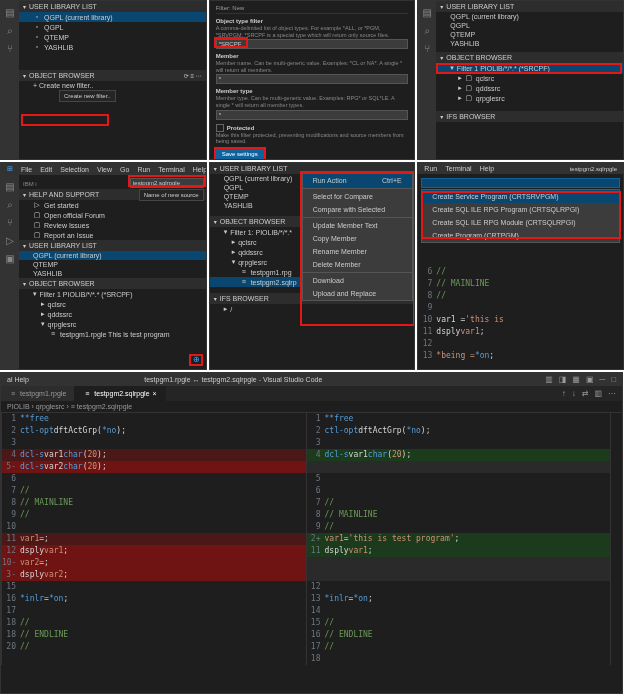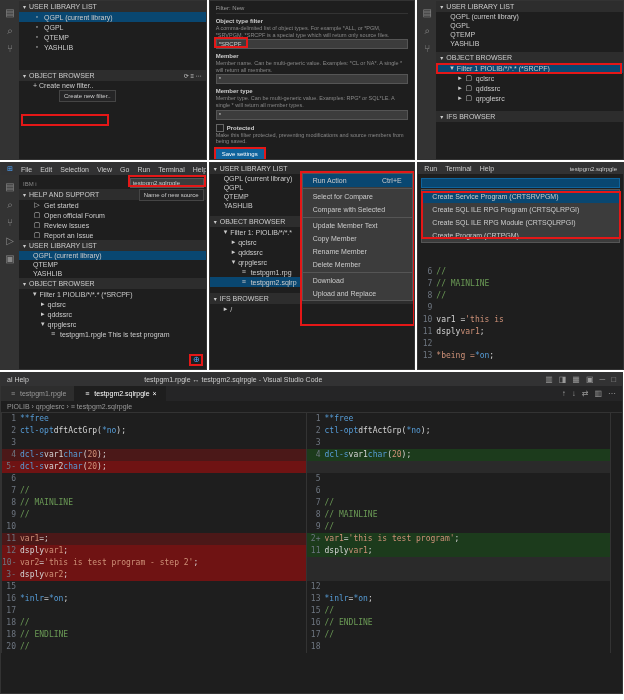--- a/index.html
+++ b/index.html
@@ -468,21 +468,20 @@
       <div class="ln hl-del2">
           <span class="lnum">12</span>
           <span class="bi">dsply </span>
           <span class="op">var1</span>
           <span class="bi">;</span>
         </div>
       <div class="ln hl-del2">
           <span class="lnum">10-</span>
           <span class="op">var2</span>
           <span class="bi"> = </span>
-          <span class="str">'this is test program - step 2'</span>
           <span class="bi">;</span>
         </div>
       <div class="ln hl-del2">
           <span class="lnum">3-</span>
           <span class="bi">dsply </span>
           <span class="op">var2</span>
           <span class="bi">;</span>
         </div>
       <div class="ln">
           <span class="lnum">15</span>
@@ -579,20 +578,23 @@
           <span class="lnum">12</span>
         </div>
       <div class="ln">
           <span class="lnum">13</span>
           <span class="kw">*inlr</span>
           <span class="bi"> = </span>
           <span class="kw">*on</span>
           <span class="bi">;</span>
         </div>
       <div class="ln">
+          <span class="lnum">14</span>
+        </div>
+      <div class="ln">
           <span class="lnum">15</span>
           <span class="cm">//</span>
         </div>
       <div class="ln">
           <span class="lnum">16</span>
           <span class="cm">// ENDLINE</span>
         </div>
       <div class="ln">
           <span class="lnum">17</span>
           <span class="cm">//</span>

